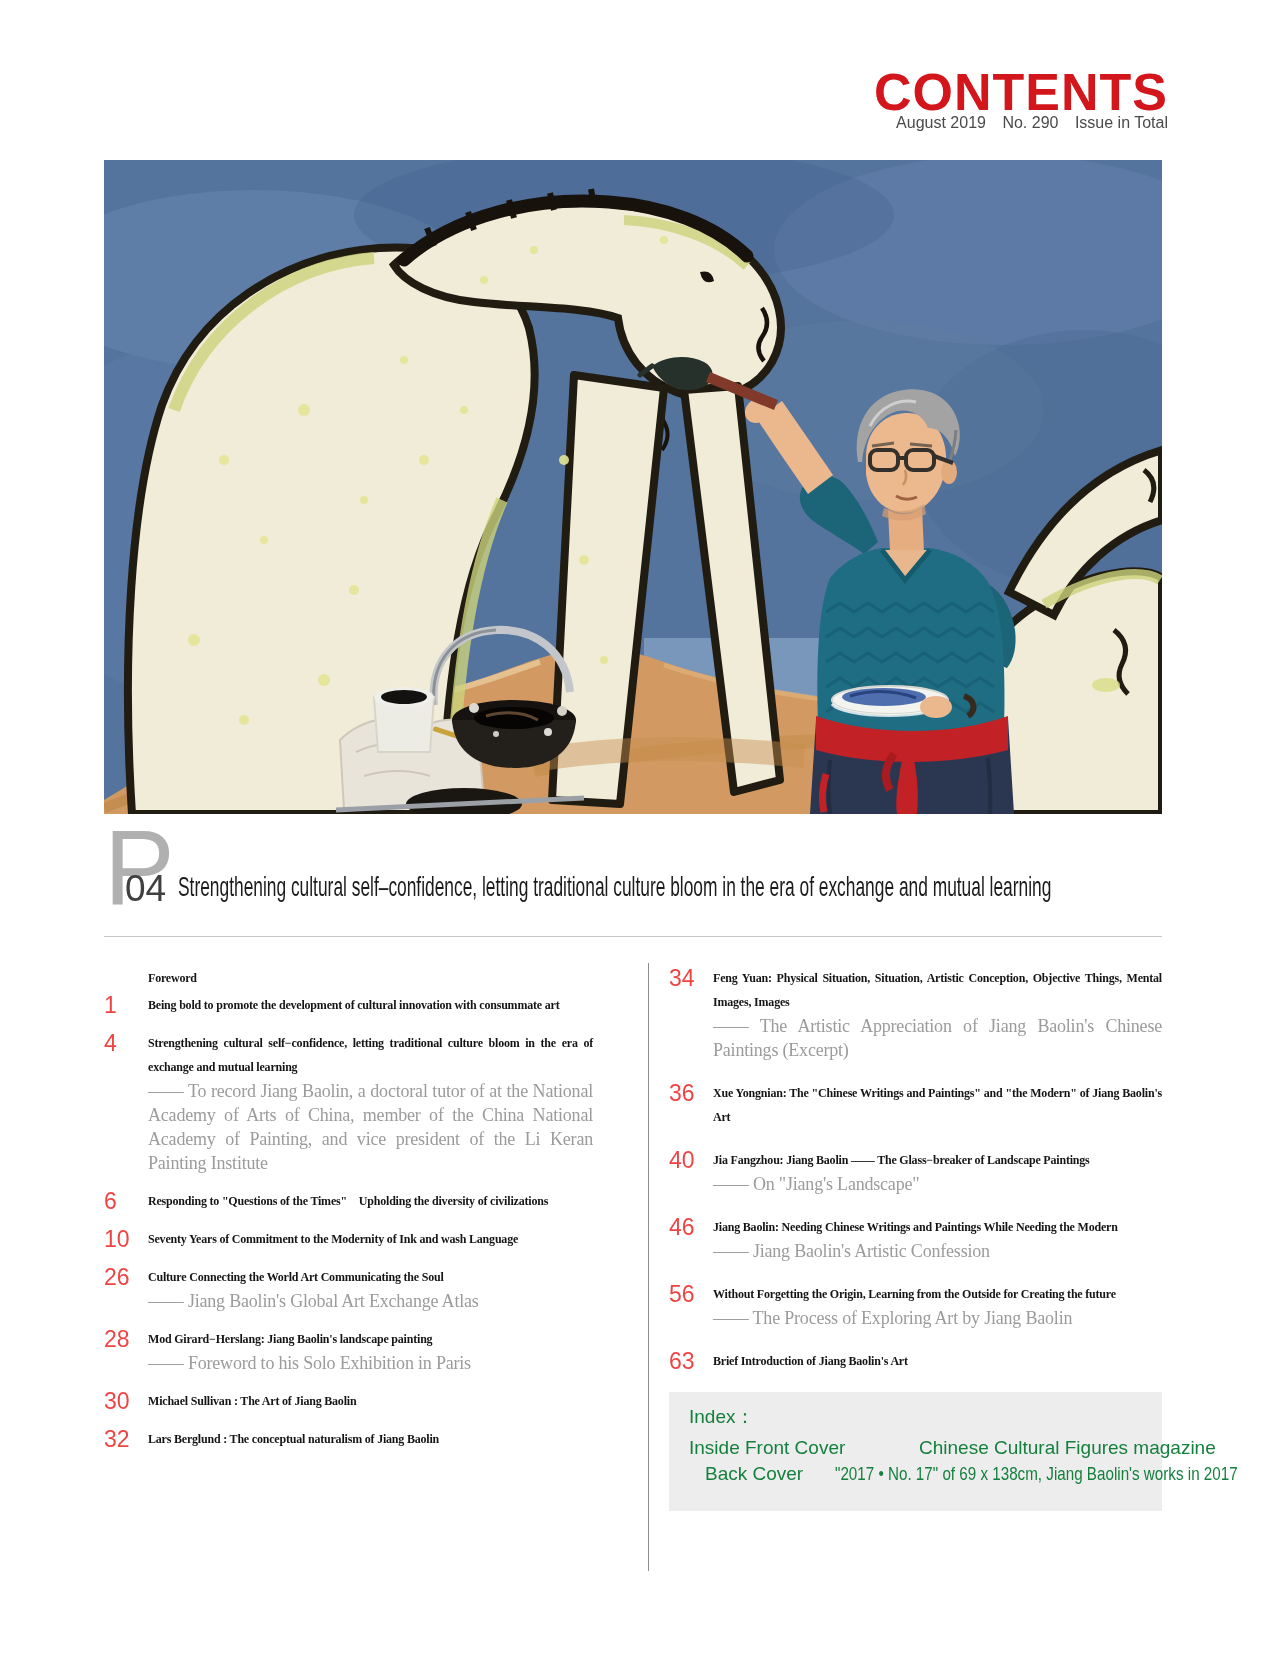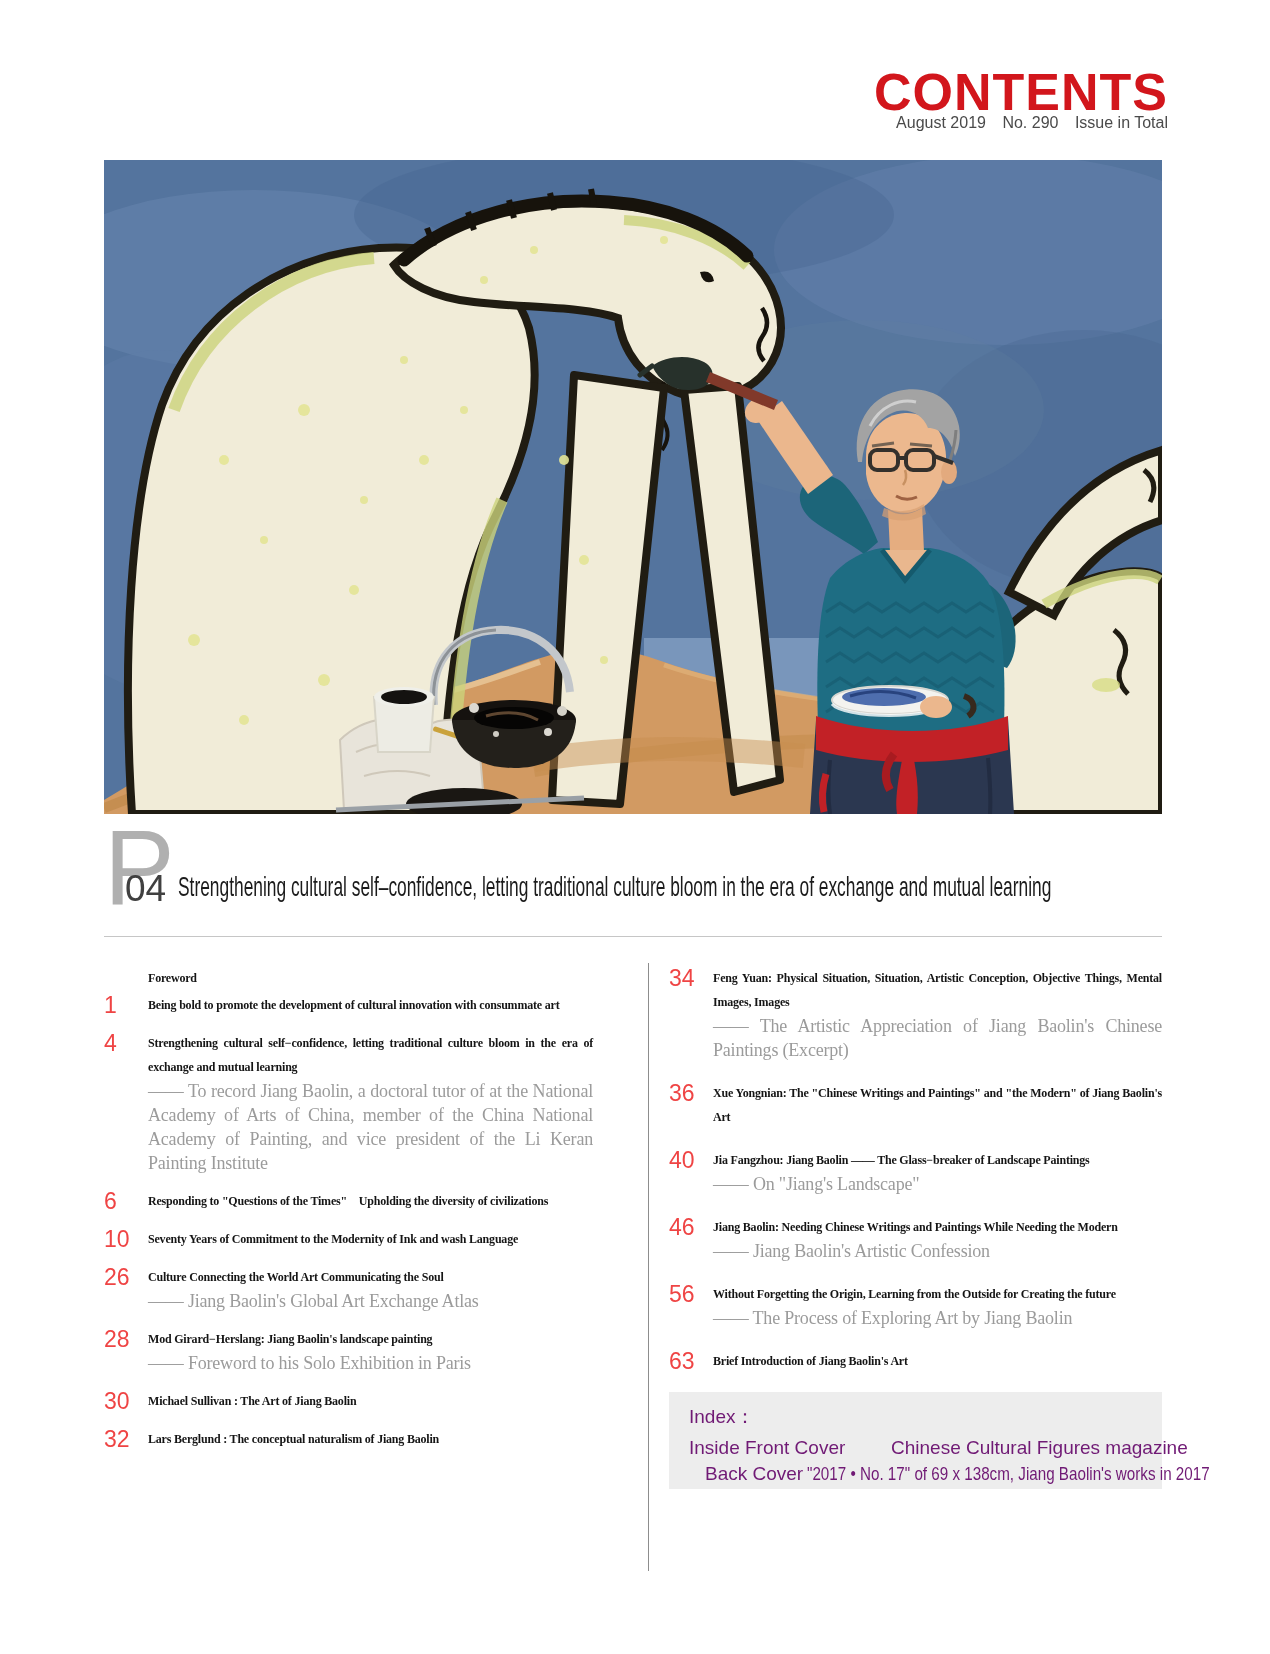--- a/index.html
+++ b/index.html
@@ -36,24 +36,24 @@
   .col-right .entry{margin-bottom:19px;}
   .entry.tight{margin-bottom:3px;}
   .num{flex:0 0 44px;font-size:23px;line-height:24px;color:#ef4444;}
   .ebody{flex:1;}
   .t{font-family:"Liberation Serif",serif;font-weight:700;font-size:12px;line-height:24px;
      color:#151515;text-align:justify;letter-spacing:-.2px;}
   .s{font-family:"Liberation Serif",serif;font-weight:400;font-size:18px;line-height:24px;
      color:#9b9b9b;text-align:justify;letter-spacing:-.2px;}
 
   
-  .index-box{margin-top:12px;background:#ededed;padding:12px 16px 2px 20px;
-    font-size:19px;color:#701a75;line-height:26px;}
+  .index-box{margin-top:12px;background:#ededed;padding:12px 16px 24px 20px;
+    font-size:19px;color:#15803d;line-height:26px;}
   .index-heading{margin-bottom:5px;}
-  .index-row{display:flex;align-items:baseline;}
+  .index-row{display:flex;align-items:baseline;gap:28px;}
   .index-row .lbl{flex:0 0 auto;}
   .lbl-w1{width:202px;}
   .lbl-w2{width:102px;margin-left:16px;}
   .val{white-space:nowrap;}
   .cond{transform:scaleX(.8);transform-origin:0 50%;display:inline-block;}
 </style>
 </head>
 <body>
 
 <div class="page">

